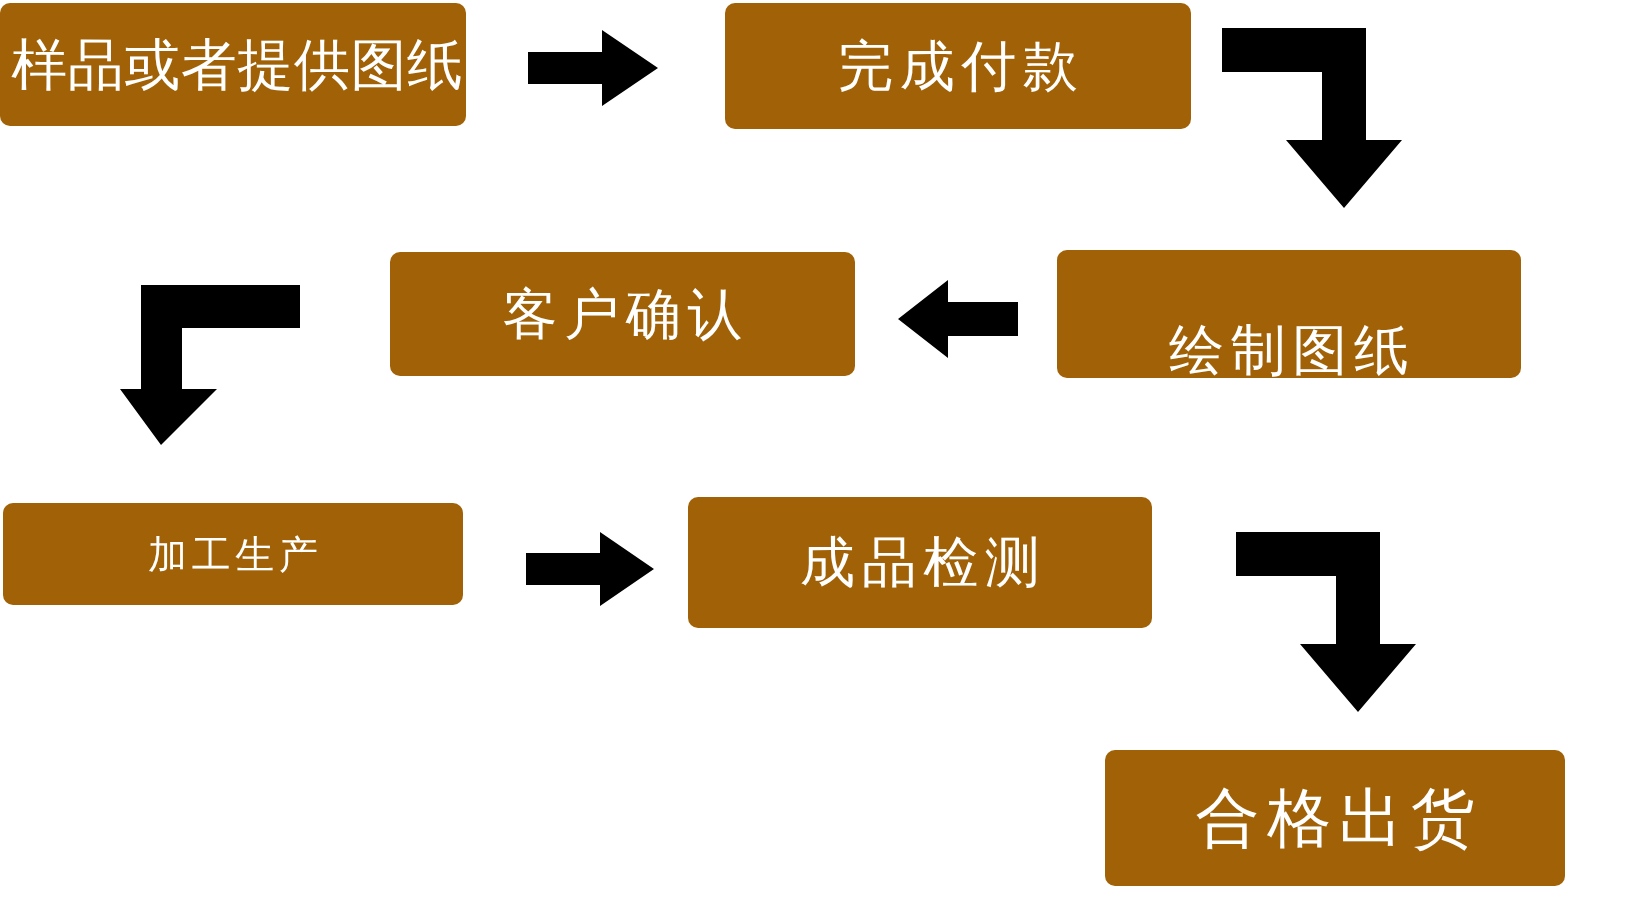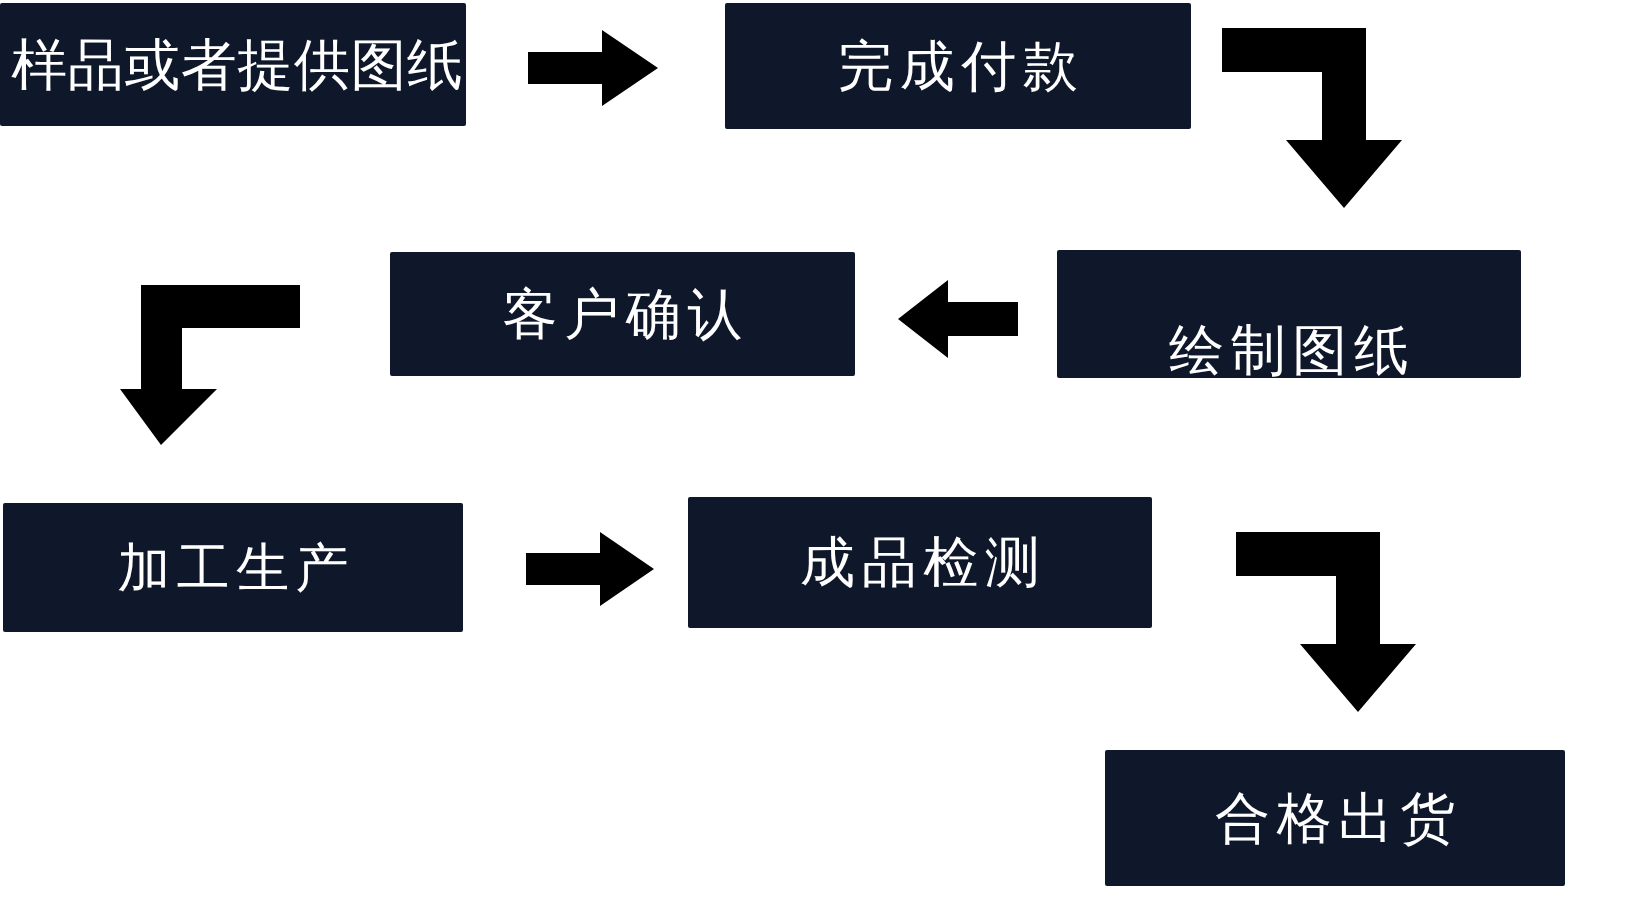--- a/index.html
+++ b/index.html
@@ -10,23 +10,23 @@
   #canvas {
     position: relative;
     width: 1634px;
     height: 916px;
     background: #ffffff;
     overflow: hidden;
     font-family: "Liberation Sans", "DejaVu Sans", sans-serif;
   }
   .node {
     position: absolute;
-    background: #0f172a;
+    background: #a16207;
     color: #ffffff;
-    border-radius: 2px;
+    border-radius: 10px;
     display: flex;
     align-items: center;
     justify-content: center;
     box-sizing: border-box;
     letter-spacing: 0.12em;
     line-height: 1;
     white-space: nowrap;
     user-select: none;
   }
   .node-label {
@@ -41,23 +41,23 @@
     display: block;
     width: 100%;
     height: 100%;
   }
 
   
   #node-sample      { left: 0px;    top: 3px;   width: 466px; height: 123px; font-size: 56px; padding-left: 8px; padding-right: 6px; letter-spacing: 0.01em; }
   #node-payment     { left: 710px;  top: 3px;   width: 466px; height: 126px; font-size: 55px; margin-left: 15px; }
   #node-drawing     { left: 1057px; top: 250px; width: 464px; height: 128px; font-size: 55px; align-items: flex-end; }
   #node-confirm     { left: 390px;  top: 252px; width: 465px; height: 124px; font-size: 55px; text-align: center; }
-  #node-production  { left: 3px;    top: 503px; width: 460px; height: 129px; font-size: 53px; }
+  #node-production  { left: 3px;    top: 503px; width: 460px; height: 102px; font-size: 39px; }
   #node-inspection  { left: 688px;  top: 497px; width: 464px; height: 131px; font-size: 55px; }
-  #node-shipment    { left: 1105px; top: 750px; width: 460px; height: 136px; font-size: 55px; }
+  #node-shipment    { left: 1105px; top: 750px; width: 460px; height: 136px; font-size: 64px; }
 
   
   #conn-sample-payment      { left: 528px;  top: 30px;  width: 130px; height: 76px; }
   #conn-payment-drawing     { left: 1222px; top: 28px;  width: 180px; height: 180px; }
   #conn-drawing-confirm     { left: 898px;  top: 280px; width: 120px; height: 78px; }
   #conn-confirm-production  { left: 120px;  top: 285px; width: 180px; height: 160px; }
   #conn-production-inspect  { left: 526px;  top: 532px; width: 128px; height: 74px; }
   #conn-inspect-shipment    { left: 1236px; top: 532px; width: 180px; height: 180px; }
 </style>
 </head>

